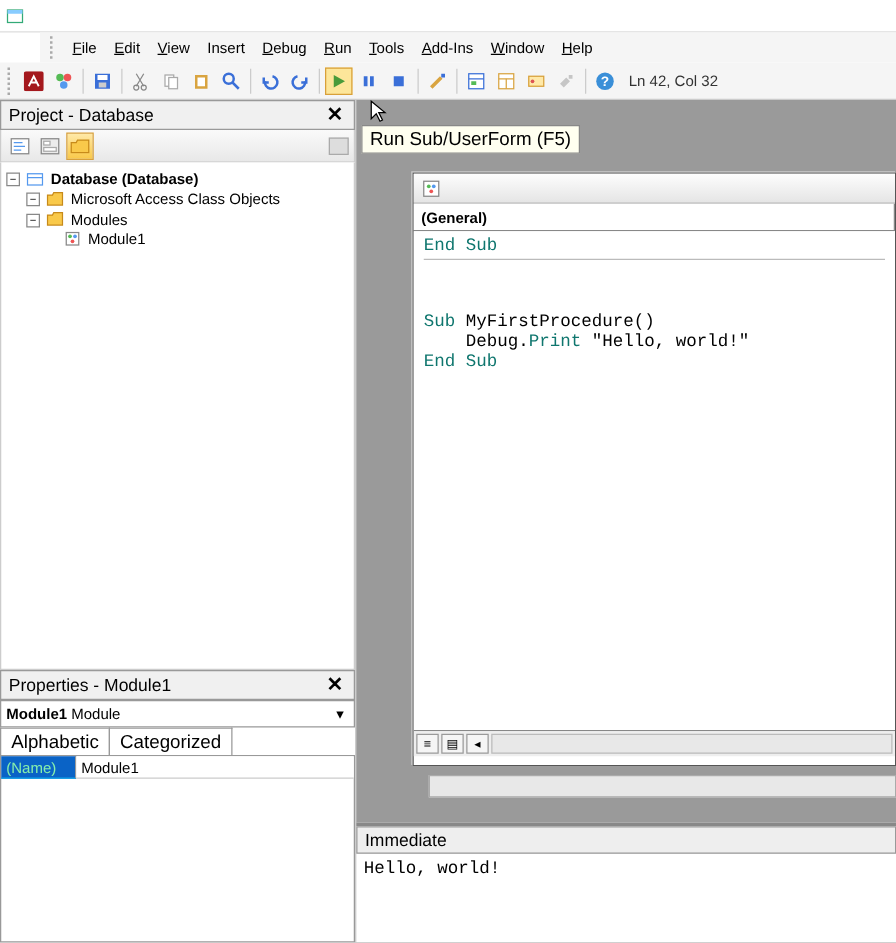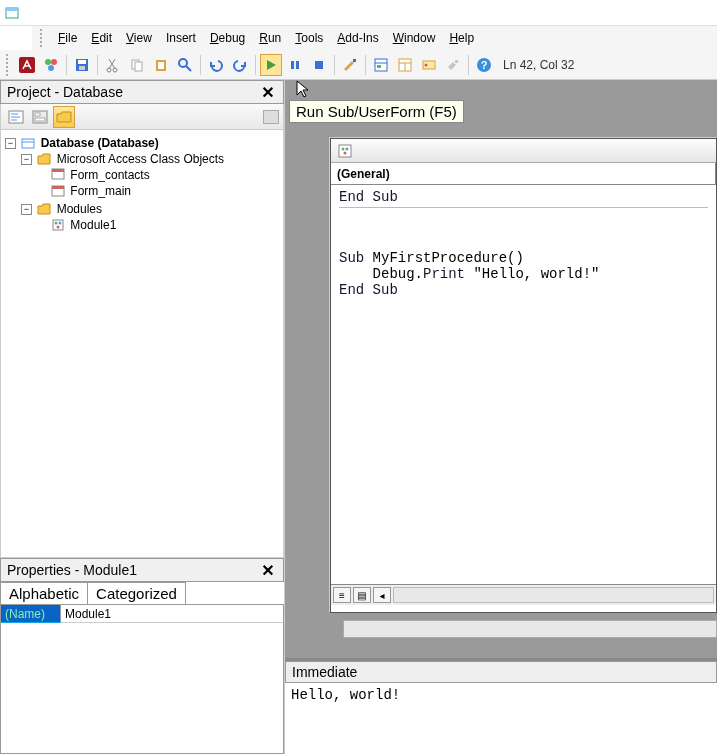--- a/index.html
+++ b/index.html
@@ -52,21 +52,21 @@
 .prop-cell-name { width: 60px; background: #0a63c6; color: #86efac; border-right: 1px solid #999; border-bottom: 1px solid #0ea5e9; padding: 0 4px; display: flex; align-items: center; text-align: right; }
 .prop-cell-val { flex: 1; border-bottom: 1px solid #ccc; padding: 0 4px; display: flex; align-items: center; background:#fff; }
 
 .right-col { flex: 1; display: flex; flex-direction: column; background: #9a9a9a; position: relative; }
 
 .code-window { position: absolute; left: 45px; top: 58px; right: 0; height: 475px; background: #fff; border: 1px solid #555; box-shadow: -1px -1px 0 #ccc; }
 .code-titlebar { height: 24px; background: linear-gradient(#fdfdfd,#e5e5e5); border-bottom: 1px solid #aaa; display: flex; align-items: center; padding: 0 6px; gap: 4px; }
 .code-header { height: 22px; border-bottom: 1px solid #888; display: flex; }
 .code-combo { flex: 1; border-right: 1px solid #888; background: #fff; display: flex; align-items: center; padding: 0 6px; font-weight: bold; }
 .code-body { height: 400px; background: #fff; padding: 4px 8px; font-family: Consolas, "Courier New", monospace; font-size: 14px; white-space: pre; overflow: hidden; border-bottom: 1px solid #888;}
-.kw { color: #0f172a; }
+.kw { color: #0f766e; }
 .code-footer { height: 20px; background: #eee; display: flex; align-items: center; gap:2px; padding: 0 2px;}
 .code-footer .nav-btn { width: 18px; height: 16px; border: 1px solid #999; background: #f5f5f5; display:flex; align-items:center; justify-content:center; font-size:10px;}
 .code-footer .scroll-track { flex:1; height: 16px; background: #e8e8e8; border:1px solid #bbb;}
 
 .immediate-panel { position: absolute; left: 0; bottom: 0; right: 0; height: 96px; background: #fff; border-top: 3px solid #888; }
 .imm-header { height: 22px; background: #eee; border: 1px solid #999; display: flex; align-items: center; padding: 0 6px; font-size: 14px;}
 .imm-body { padding: 4px 6px; font-family: Consolas, "Courier New", monospace; font-size: 14px; }
 
 .tooltip { position: absolute; left: 289px; top: 100px; background: #fffff0; border: 1px solid #888; padding: 2px 6px; font-size: 15px; z-index: 10; }
 
@@ -271,36 +271,20 @@
                 <line x1="1" y1="5" x2="13" y2="5" stroke="#59e"></line>
               </svg></span>
           <span class="node-label bold">Database (Database)</span>
           <ul>
             <li>
               <span class="toggle">−</span>
               <span class="icon"><svg width="14" height="12">
                     <path d="M1 3 L5 3 L6 1 L13 1 L13 11 L1 11 Z" fill="#f9c94a" stroke="#c78a1a"></path>
                   </svg></span>
               <span class="node-label">Microsoft Access Class Objects</span>
-              <ul>
-                <li style="padding-left:14px">
-                  <span class="icon"><svg width="14" height="12">
-                        <rect x="1" y="1" width="12" height="10" fill="#fff" stroke="#888"></rect>
-                        <rect x="1" y="1" width="12" height="3" fill="#c66"></rect>
-                      </svg></span>
-                  <span class="node-label">Form_contacts</span>
-                </li>
-                <li style="padding-left:14px">
-                  <span class="icon"><svg width="14" height="12">
-                        <rect x="1" y="1" width="12" height="10" fill="#fff" stroke="#888"></rect>
-                        <rect x="1" y="1" width="12" height="3" fill="#c66"></rect>
-                      </svg></span>
-                  <span class="node-label">Form_main</span>
-                </li>
-              </ul>
             </li>
             <li>
               <span class="toggle">−</span>
               <span class="icon"><svg width="14" height="12">
                     <path d="M1 3 L5 3 L6 1 L13 1 L13 11 L1 11 Z" fill="#f9c94a" stroke="#c78a1a"></path>
                   </svg></span>
               <span class="node-label">Modules</span>
               <ul>
                 <li style="padding-left:14px">
                   <span class="icon"><svg width="14" height="12">
@@ -316,20 +300,24 @@
           </ul>
         </li>
       </ul>
     </div>
 
     <div class="properties-panel">
       <div class="panel-header">
         <span class="panel-title">Properties - Module1</span>
         <span class="panel-close">✕</span>
       </div>
+      <div class="prop-combo">
+        <span class="val"><b>Module1</b> <span>Module</span></span>
+        <span class="arrow">▾</span>
+      </div>
       <div class="prop-tabs">
         <div class="prop-tab">Alphabetic</div>
         <div class="prop-tab">Categorized</div>
       </div>
       <div class="prop-grid">
         <div class="prop-row">
           <div class="prop-cell-name">(Name)</div>
           <div class="prop-cell-val">Module1</div>
         </div>
       </div>

